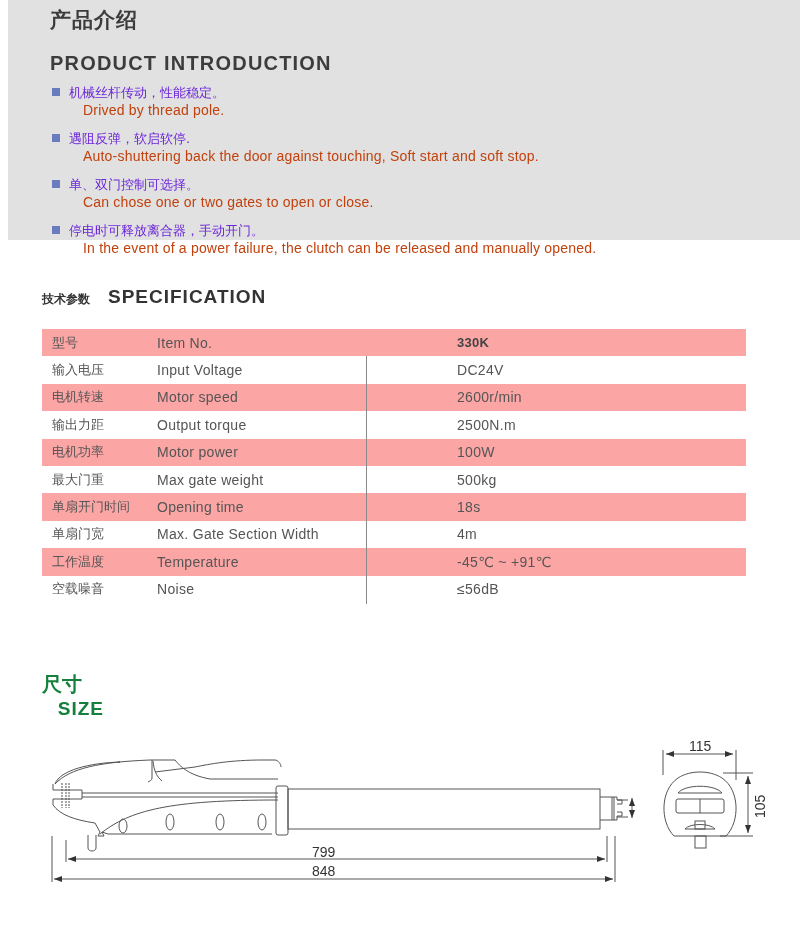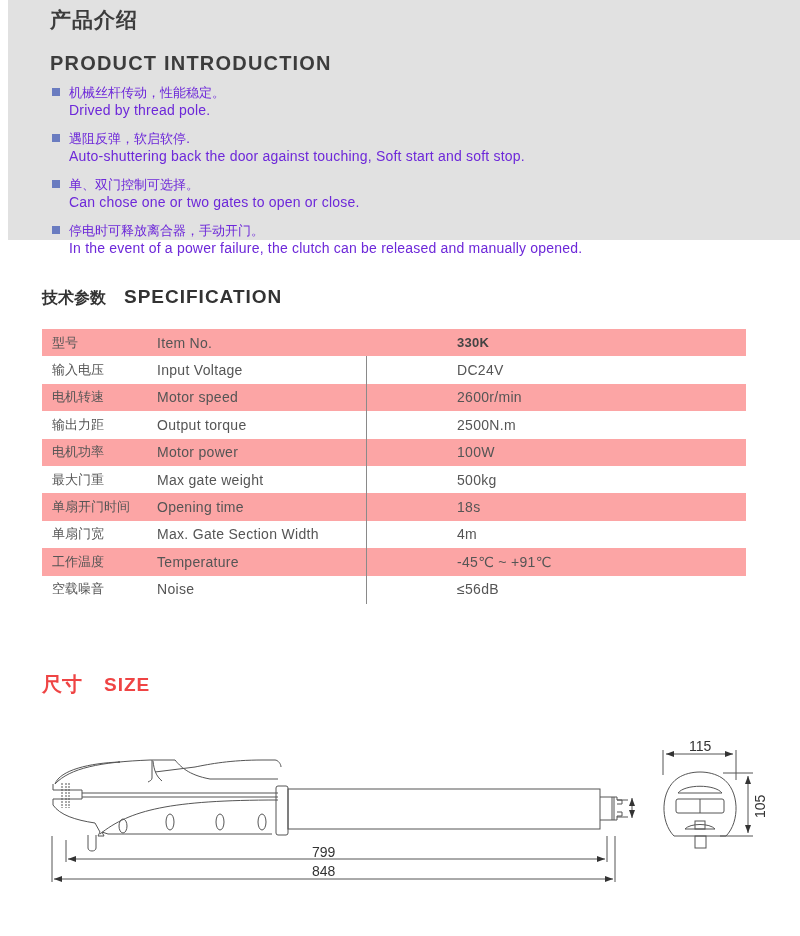--- a/index.html
+++ b/index.html
@@ -18,43 +18,43 @@
     .intro-title-en {
       position: absolute; left: 42px; top: 52px;
       font-size: 20px; font-weight: bold; color: #3c3c3c; letter-spacing: 1.2px;
     }
     .features { position: absolute; left: 44px; top: 84px; width: 720px; }
     .feature { position: relative; padding-left: 17px; margin-bottom: 11px; }
     .bullet {
       position: absolute; left: 0; top: 4px; width: 8px; height: 8px; background: #6a7cc0;
     }
     .feature-cn { font-size: 13px; line-height: 17px; color: #6d28d9; font-family: "DejaVu Sans", sans-serif; }
-    .feature-en { font-size: 14px; line-height: 18px; color: #6d28d9; letter-spacing: 0.2px; }
+    .feature-en { font-size: 14px; line-height: 18px; color: #c2410c; letter-spacing: 0.2px; margin-left: 14px; }
 
     .spec-title {
       position: absolute; left: 42px; top: 286px; font-weight: bold; color: #333;
       display: flex; align-items: baseline;
     }
-    .spec-title .cn { font-size: 16px; font-family: "DejaVu Sans", sans-serif; margin-right: 18px; }
+    .spec-title .cn { font-size: 12px; font-family: "DejaVu Sans", sans-serif; margin-right: 18px; }
     .spec-title .en { font-size: 19px; letter-spacing: 1px; }
 
     .spec-table { position: absolute; left: 42px; top: 329px; width: 704px; }
     .spec-row { height: 27.4px; display: flex; align-items: center; position: relative; }
     .spec-row.shaded { background: #fca5a5; }
     .cell-cn { width: 115px; padding-left: 10px; font-size: 13px; color: #555; font-family: "DejaVu Sans", sans-serif; white-space: nowrap; }
     .cell-en { width: 210px; font-size: 14px; color: #555; letter-spacing: 0.3px; white-space: nowrap; }
     .cell-val { flex: 1; text-align: left; font-size: 14px; color: #555; letter-spacing: 0.3px; padding-left: 90px; }
     .cell-val.bold { font-weight: bold; font-size: 13px; color: #444; }
     .divider {
       position: absolute; left: 366px; top: 356px; width: 1px; height: 248px; background: #8a8a8a;
     }
 
     .size-title {
-      position: absolute; left: 42px; top: 671px; font-weight: bold; color: #ef4444;
-      display: flex; align-items: center;
+      position: absolute; left: 42px; top: 671px; font-weight: bold; color: #15803d;
+      display: flex; align-items: flex-end; flex-direction: column;
     }
     .size-title .cn { font-size: 20px; font-family: "DejaVu Sans", sans-serif; margin-right: 22px; }
     .size-title .en { font-size: 19px; letter-spacing: 1px; }
 
     .diagram { position: absolute; left: 0; top: 720px; width: 800px; height: 216px; }
     .dim-label { font-family: "Liberation Sans", sans-serif; font-size: 14px; fill: #333; }
   </style>
 </head>
 <body>
 

